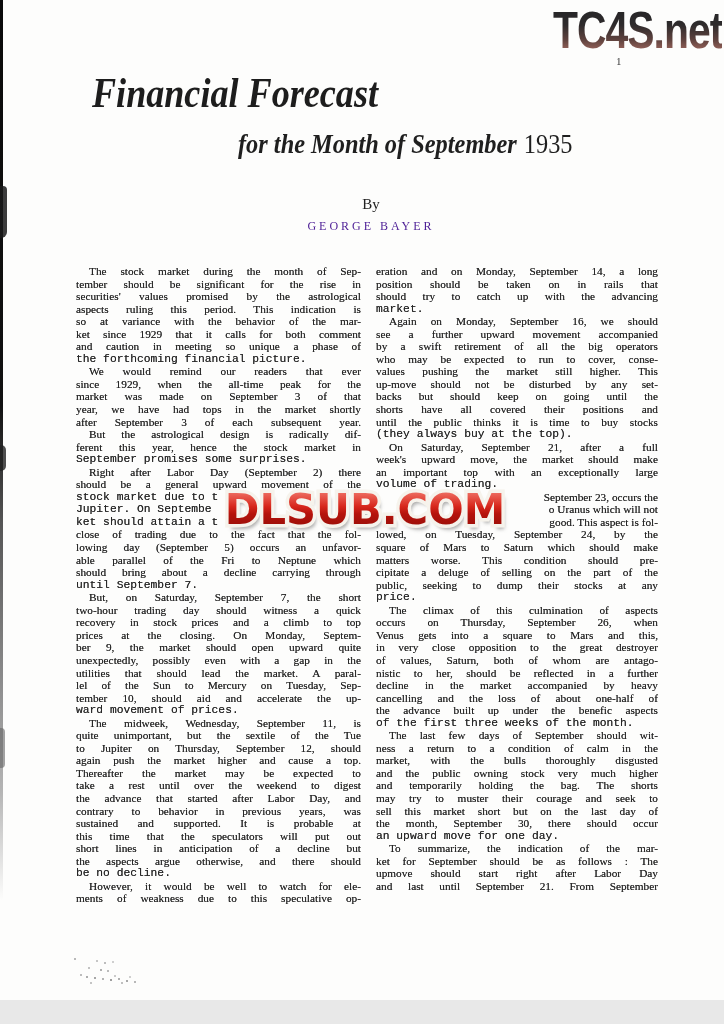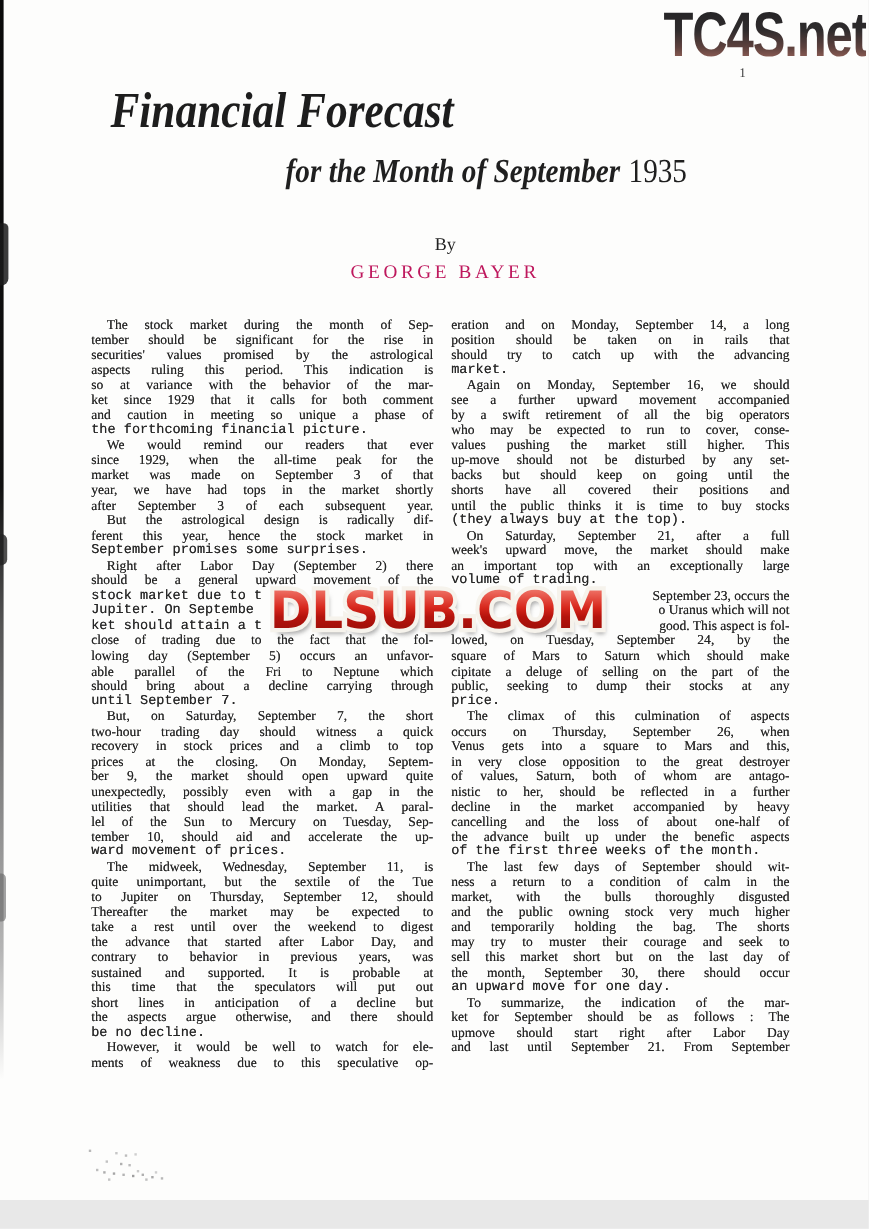--- a/index.html
+++ b/index.html
@@ -65,21 +65,21 @@
     transform:scaleX(.86);transform-origin:left top;white-space:nowrap;color:#1d1d1d;
   }
   .doc-subtitle{
     position:absolute;left:238px;top:129px;
     font-size:28px;line-height:1.1;white-space:nowrap;color:#1f1f1f;
     transform:scaleX(.87);transform-origin:left top;
   }
   .doc-subtitle .sub-i{font-style:italic;font-weight:bold;}
   .doc-subtitle .sub-y{font-style:normal;font-weight:normal;margin-left:8px;}
   .byline{position:absolute;left:371px;top:196px;transform:translateX(-50%);font-size:15px;color:#222;}
-  .author{position:absolute;left:371px;top:219px;transform:translateX(-50%);font-size:16px;letter-spacing:3px;white-space:nowrap;color:#be185d;}
+  .author{position:absolute;left:371px;top:219px;transform:translateX(-50%);font-size:12px;letter-spacing:3px;white-space:nowrap;color:#4c1d95;}
   
   .col{
     position:absolute;top:265px;font-size:11.3px;
     text-shadow:0 0 .3px rgba(45,45,45,.8);
   }
   .col-left{left:76px;width:285px;}
   .col-right{left:376px;width:282px;}
   .tl{height:12.56px;line-height:12.56px;text-align:justify;text-align-last:justify;white-space:nowrap;}
   .tl.fi{text-indent:13px;}
   .tl.fe{text-align-last:left;font-family:Liberation Mono, monospace;}
@@ -140,20 +140,21 @@
       <div class="tl">prices at the closing. On Monday, Septem-</div>
       <div class="tl">ber 9, the market should open upward quite</div>
       <div class="tl">unexpectedly, possibly even with a gap in the</div>
       <div class="tl">utilities that should lead the market. A paral-</div>
       <div class="tl">lel of the Sun to Mercury on Tuesday, Sep-</div>
       <div class="tl">tember 10, should aid and accelerate the up-</div>
       <div class="tl fe">ward movement of prices.</div>
       <div class="tl fi">The midweek, Wednesday, September 11, is</div>
       <div class="tl">quite unimportant, but the sextile of the Tue</div>
       <div class="tl">to Jupiter on Thursday, September 12, should</div>
+      <div class="tl">again push the market higher and cause a top.</div>
       <div class="tl">Thereafter the market may be expected to</div>
       <div class="tl">take a rest until over the weekend to digest</div>
       <div class="tl">the advance that started after Labor Day, and</div>
       <div class="tl">contrary to behavior in previous years, was</div>
       <div class="tl">sustained and supported. It is probable at</div>
       <div class="tl">this time that the speculators will put out</div>
       <div class="tl">short lines in anticipation of a decline but</div>
       <div class="tl">the aspects argue otherwise, and there should</div>
       <div class="tl fe">be no decline.</div>
       <div class="tl fi">However, it would be well to watch for ele-</div>
@@ -176,20 +177,21 @@
       <div class="tl fe">(they always buy at the top).</div>
       <div class="tl fi">On Saturday, September 21, after a full</div>
       <div class="tl">week's upward move, the market should make</div>
       <div class="tl">an important top with an exceptionally large</div>
       <div class="tl fe">volume of trading.</div>
       <div class="tl fr">September 23, occurs the</div>
       <div class="tl fr">o Uranus which will not</div>
       <div class="tl fr">good. This aspect is fol-</div>
       <div class="tl">lowed, on Tuesday, September 24, by the</div>
       <div class="tl">square of Mars to Saturn which should make</div>
+      <div class="tl">matters worse. This condition should pre-</div>
       <div class="tl">cipitate a deluge of selling on the part of the</div>
       <div class="tl">public, seeking to dump their stocks at any</div>
       <div class="tl fe">price.</div>
       <div class="tl fi">The climax of this culmination of aspects</div>
       <div class="tl">occurs on Thursday, September 26, when</div>
       <div class="tl">Venus gets into a square to Mars and this,</div>
       <div class="tl">in very close opposition to the great destroyer</div>
       <div class="tl">of values, Saturn, both of whom are antago-</div>
       <div class="tl">nistic to her, should be reflected in a further</div>
       <div class="tl">decline in the market accompanied by heavy</div>

